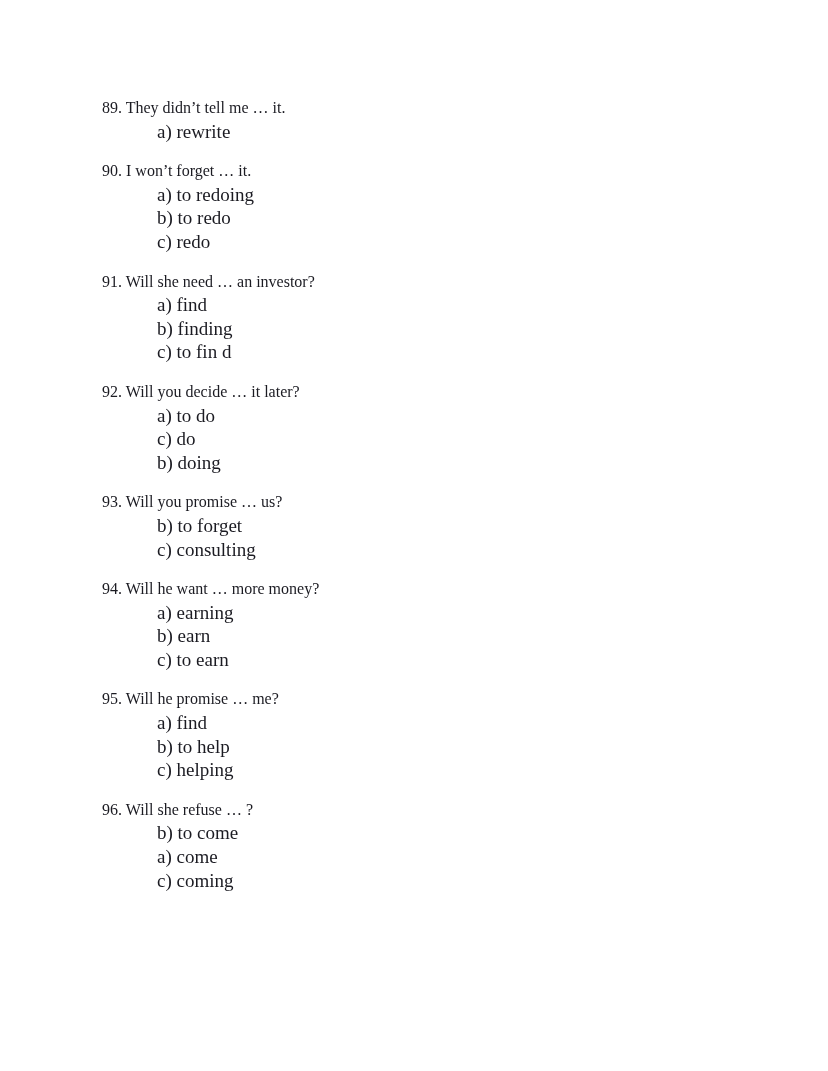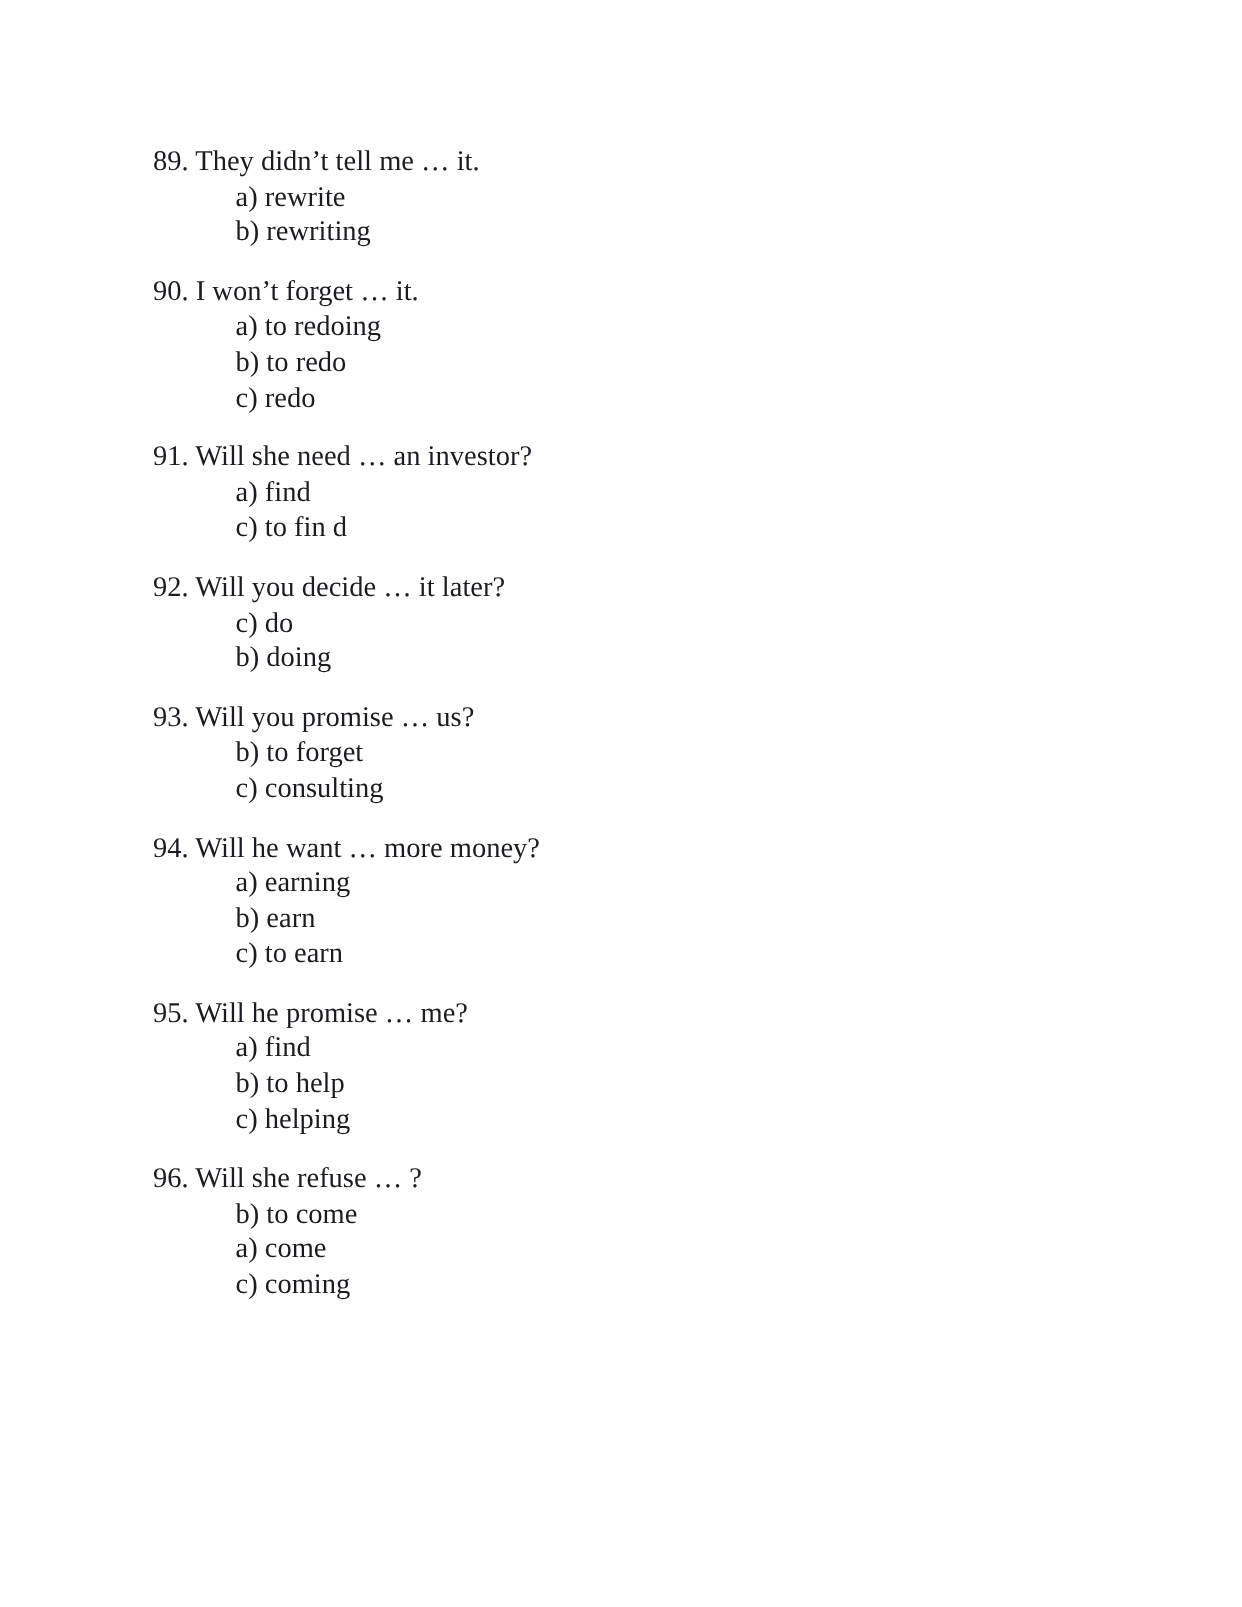--- a/index.html
+++ b/index.html
@@ -28,21 +28,21 @@
     top: 96px;
     width: 560px;
   }
   .question-block {
     margin-bottom: 16px;
   }
   .question-block:last-child {
     margin-bottom: 12px;
   }
   .question-line {
-    font-size: 19px;
+    font-size: 16px;
     line-height: 23.6px;
     white-space: pre;
   }
   .options {
     margin: 0;
     padding: 0;
     list-style: none;
   }
   .option-line {
     font-size: 19px;
@@ -53,41 +53,42 @@
 </style>
 </head>
 <body>
 
 <div class="page">
   <div class="content">
       <div class="question-block">
         <div class="question-line">89. They didn’t tell me … it.</div>
         <ul class="options">
           <li class="option-line">a) rewrite</li>
-          <li class="option-line">b) rewriting</li>
         </ul>
       </div>
       <div class="question-block">
         <div class="question-line">90. I won’t forget … it.</div>
         <ul class="options">
           <li class="option-line">a) to redoing</li>
           <li class="option-line">b) to redo</li>
           <li class="option-line">c) redo</li>
         </ul>
       </div>
       <div class="question-block">
         <div class="question-line">91. Will she need … an investor?</div>
         <ul class="options">
           <li class="option-line">a) find</li>
+          <li class="option-line">b) finding</li>
           <li class="option-line">c) to fin d</li>
         </ul>
       </div>
       <div class="question-block">
         <div class="question-line">92. Will you decide … it later?</div>
         <ul class="options">
+          <li class="option-line">a) to do</li>
           <li class="option-line">c) do</li>
           <li class="option-line">b) doing</li>
         </ul>
       </div>
       <div class="question-block">
         <div class="question-line">93. Will you promise … us?</div>
         <ul class="options">
           <li class="option-line">b) to forget</li>
           <li class="option-line">c) consulting</li>
         </ul>

